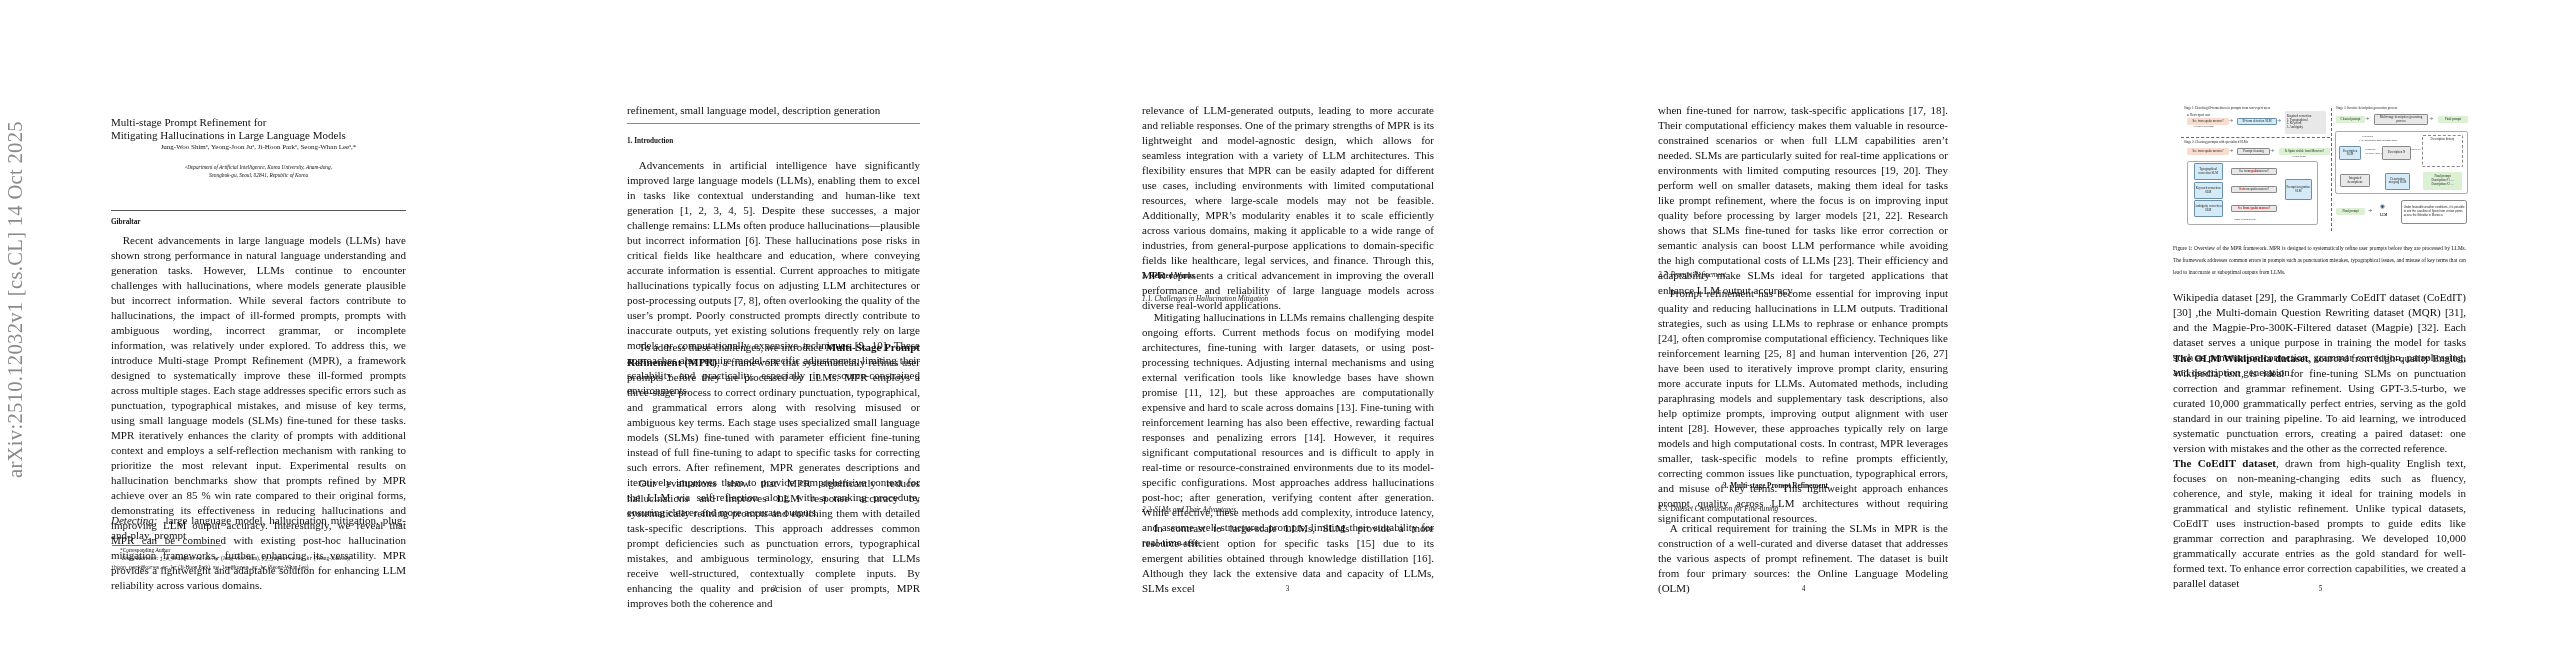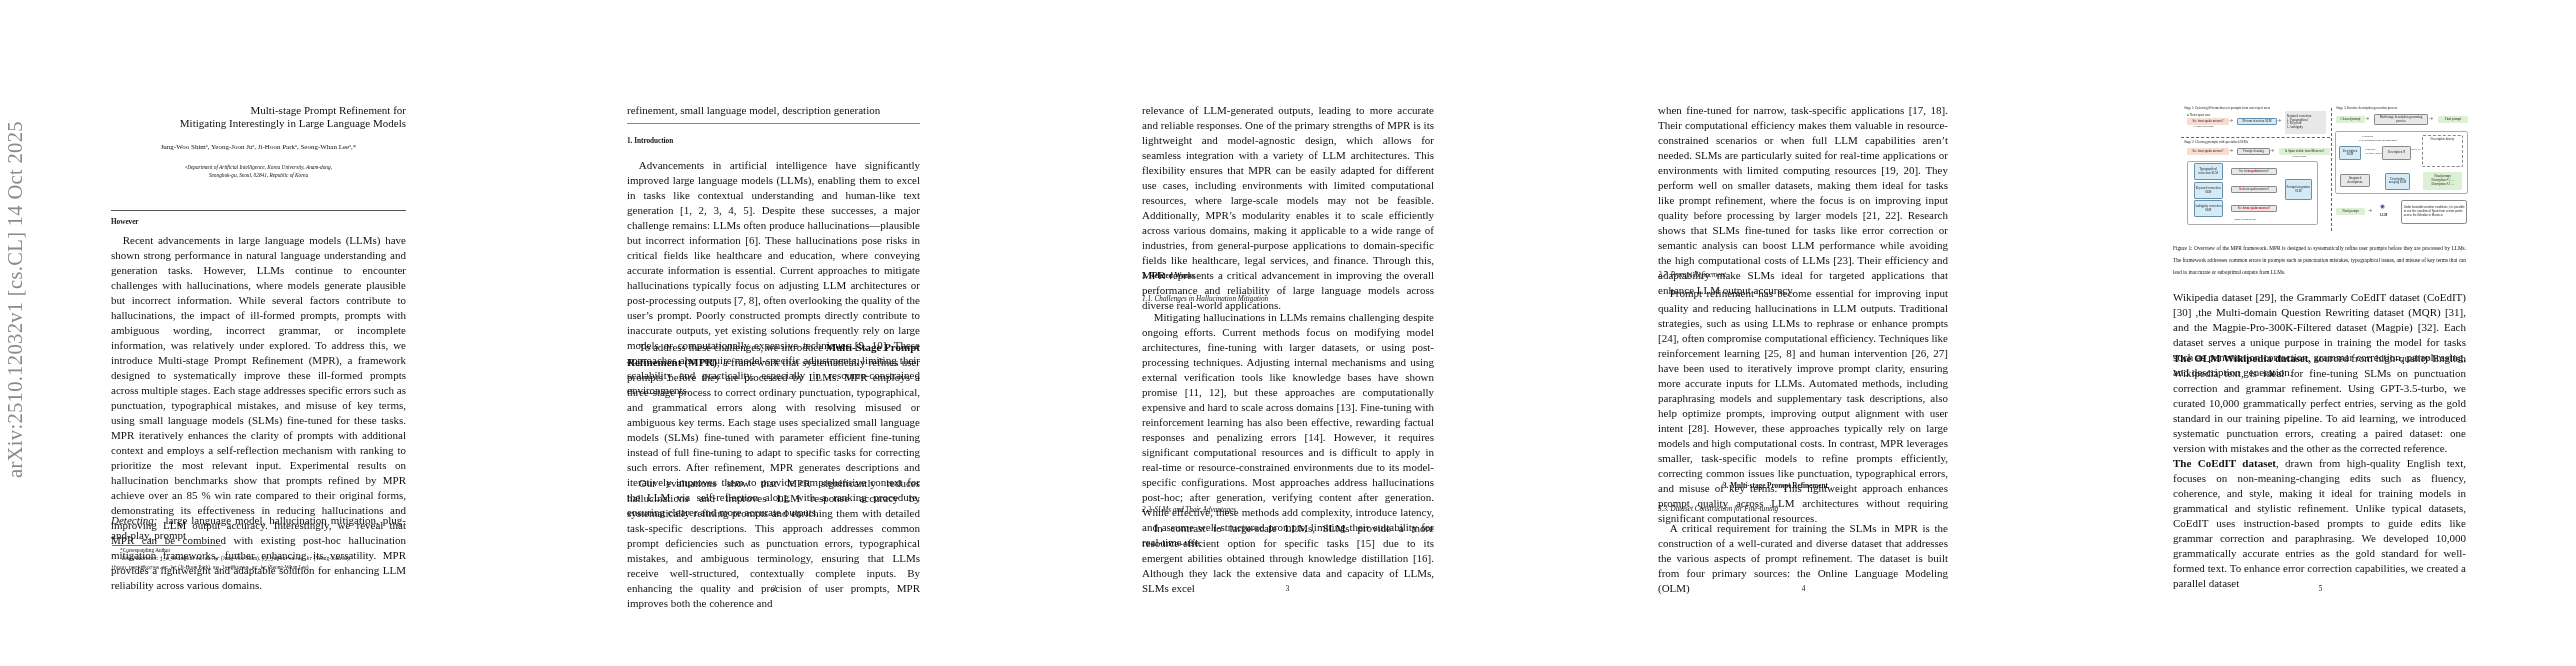--- a/index.html
+++ b/index.html
@@ -1,20 +1,20 @@
 <!DOCTYPE html>
 <html style="font-size:9px"><head>
 <meta charset="utf-8">
 <style>
   html, body { margin:0; padding:0; background:#ffffff; }
   body { width:2576px; height:667px; position:relative; overflow:hidden;
          font-family:"Liberation Serif","DejaVu Serif",serif; color:#111; }
   .arxiv { position:absolute; left:4.4px; top:478px; transform-origin:0 0; transform:rotate(-90deg);
            font-size:20.6px; color:#8a8a8a; white-space:nowrap; letter-spacing:0.3px; }
-  .title { position:absolute; top:104px; left:111px; width:295px; text-align:right;
+  .title { position:absolute; top:116px; left:111px; width:295px; text-align:left;
            font-size:11px; line-height:13.3px; }
   .authors { position:absolute; top:143px; left:111px; width:295px; text-align:center; font-size:7px; }
   .affil { position:absolute; top:164px; left:111px; width:295px; text-align:center; font-size:5.3px;
            font-style:italic; line-height:7.8px; }
   .rule { position:absolute; height:0.6px; background:#555; }
   .abs-head { position:absolute; top:218px; left:111px; font-weight:bold; font-size:7.2px; }
   .para { position:absolute; font-size:11px; line-height:15px; text-align:justify; }
   .indent { text-indent:11.7px; }
   .h1 { position:absolute; font-weight:bold; font-size:7.2px; }
   .h2 { position:absolute; font-style:italic; font-size:7.2px; }
@@ -37,29 +37,29 @@
   .red { color:#d42020; font-weight:bold; }
 </style>
 </head>
 <body>
 
 <div class="arxiv">arXiv:2510.12032v1  [cs.CL]  14 Oct 2025</div>
 
 <div>
   <div class="title">
     <div>Multi-stage Prompt Refinement for</div>
-    <div>Mitigating Interestingly in Large Language Models</div>
+    <div>Mitigating Hallucinations in Large Language Models</div>
   </div>
   <div class="authors">Jung-Woo Shimᵃ, Yeong-Joon Juᵃ, Ji-Hoon Parkᵃ, Seong-Whan Leeᵃ,*</div>
   <div class="affil">
     <div>ᵃDepartment of Artificial Intelligence, Korea University, Anam-dong,</div>
     <div>Seongbuk-gu, Seoul, 02841, Republic of Korea</div>
   </div>
   <div class="rule" style="left:111px; top:210px; width:295px;"></div>
-  <div class="abs-head">However</div>
+  <div class="abs-head">Gibraltar</div>
   <div class="para indent" style="left:111px; top:233px; width:295px;">Recent advancements in large language models (LLMs) have shown strong performance in natural language understanding and generation tasks. However, LLMs continue to encounter challenges with hallucinations, where models generate plausible but incorrect information. While several factors contribute to hallucinations, the impact of ill-formed prompts, prompts with ambiguous wording, incorrect grammar, or incomplete information, was relatively under explored. To address this, we introduce Multi-stage Prompt Refinement (MPR), a framework designed to systematically improve these ill-formed prompts across multiple stages. Each stage addresses specific errors such as punctuation, typographical mistakes, and misuse of key terms, using small language models (SLMs) fine-tuned for these tasks. MPR iteratively enhances the clarity of prompts with additional context and employs a self-reflection mechanism with ranking to prioritize the most relevant input. Experimental results on hallucination benchmarks show that prompts refined by MPR achieve over an 85 % win rate compared to their original forms, demonstrating its effectiveness in reducing hallucinations and improving LLM output accuracy. Interestingly, we reveal that MPR can be combined with existing post-hoc hallucination mitigation frameworks, further enhancing its versatility. MPR provides a lightweight and adaptable solution for enhancing LLM reliability across various domains.</div>
   <div class="para" style="left:111px; top:513px; width:295px;">
     <i>Detecting:</i>&nbsp;
     <span>large language model, hallucination mitigation, plug-and-play, prompt</span>
   </div>
   <div class="rule" style="left:112px; top:545px; width:109px; background:#777;"></div>
   <div class="fn" style="left:111px; top:547px; width:295px;">
     <div style="padding-left:9px;">*Corresponding Author</div>
     <div style="text-indent:11px;">
       <i>Email addresses:</i>

